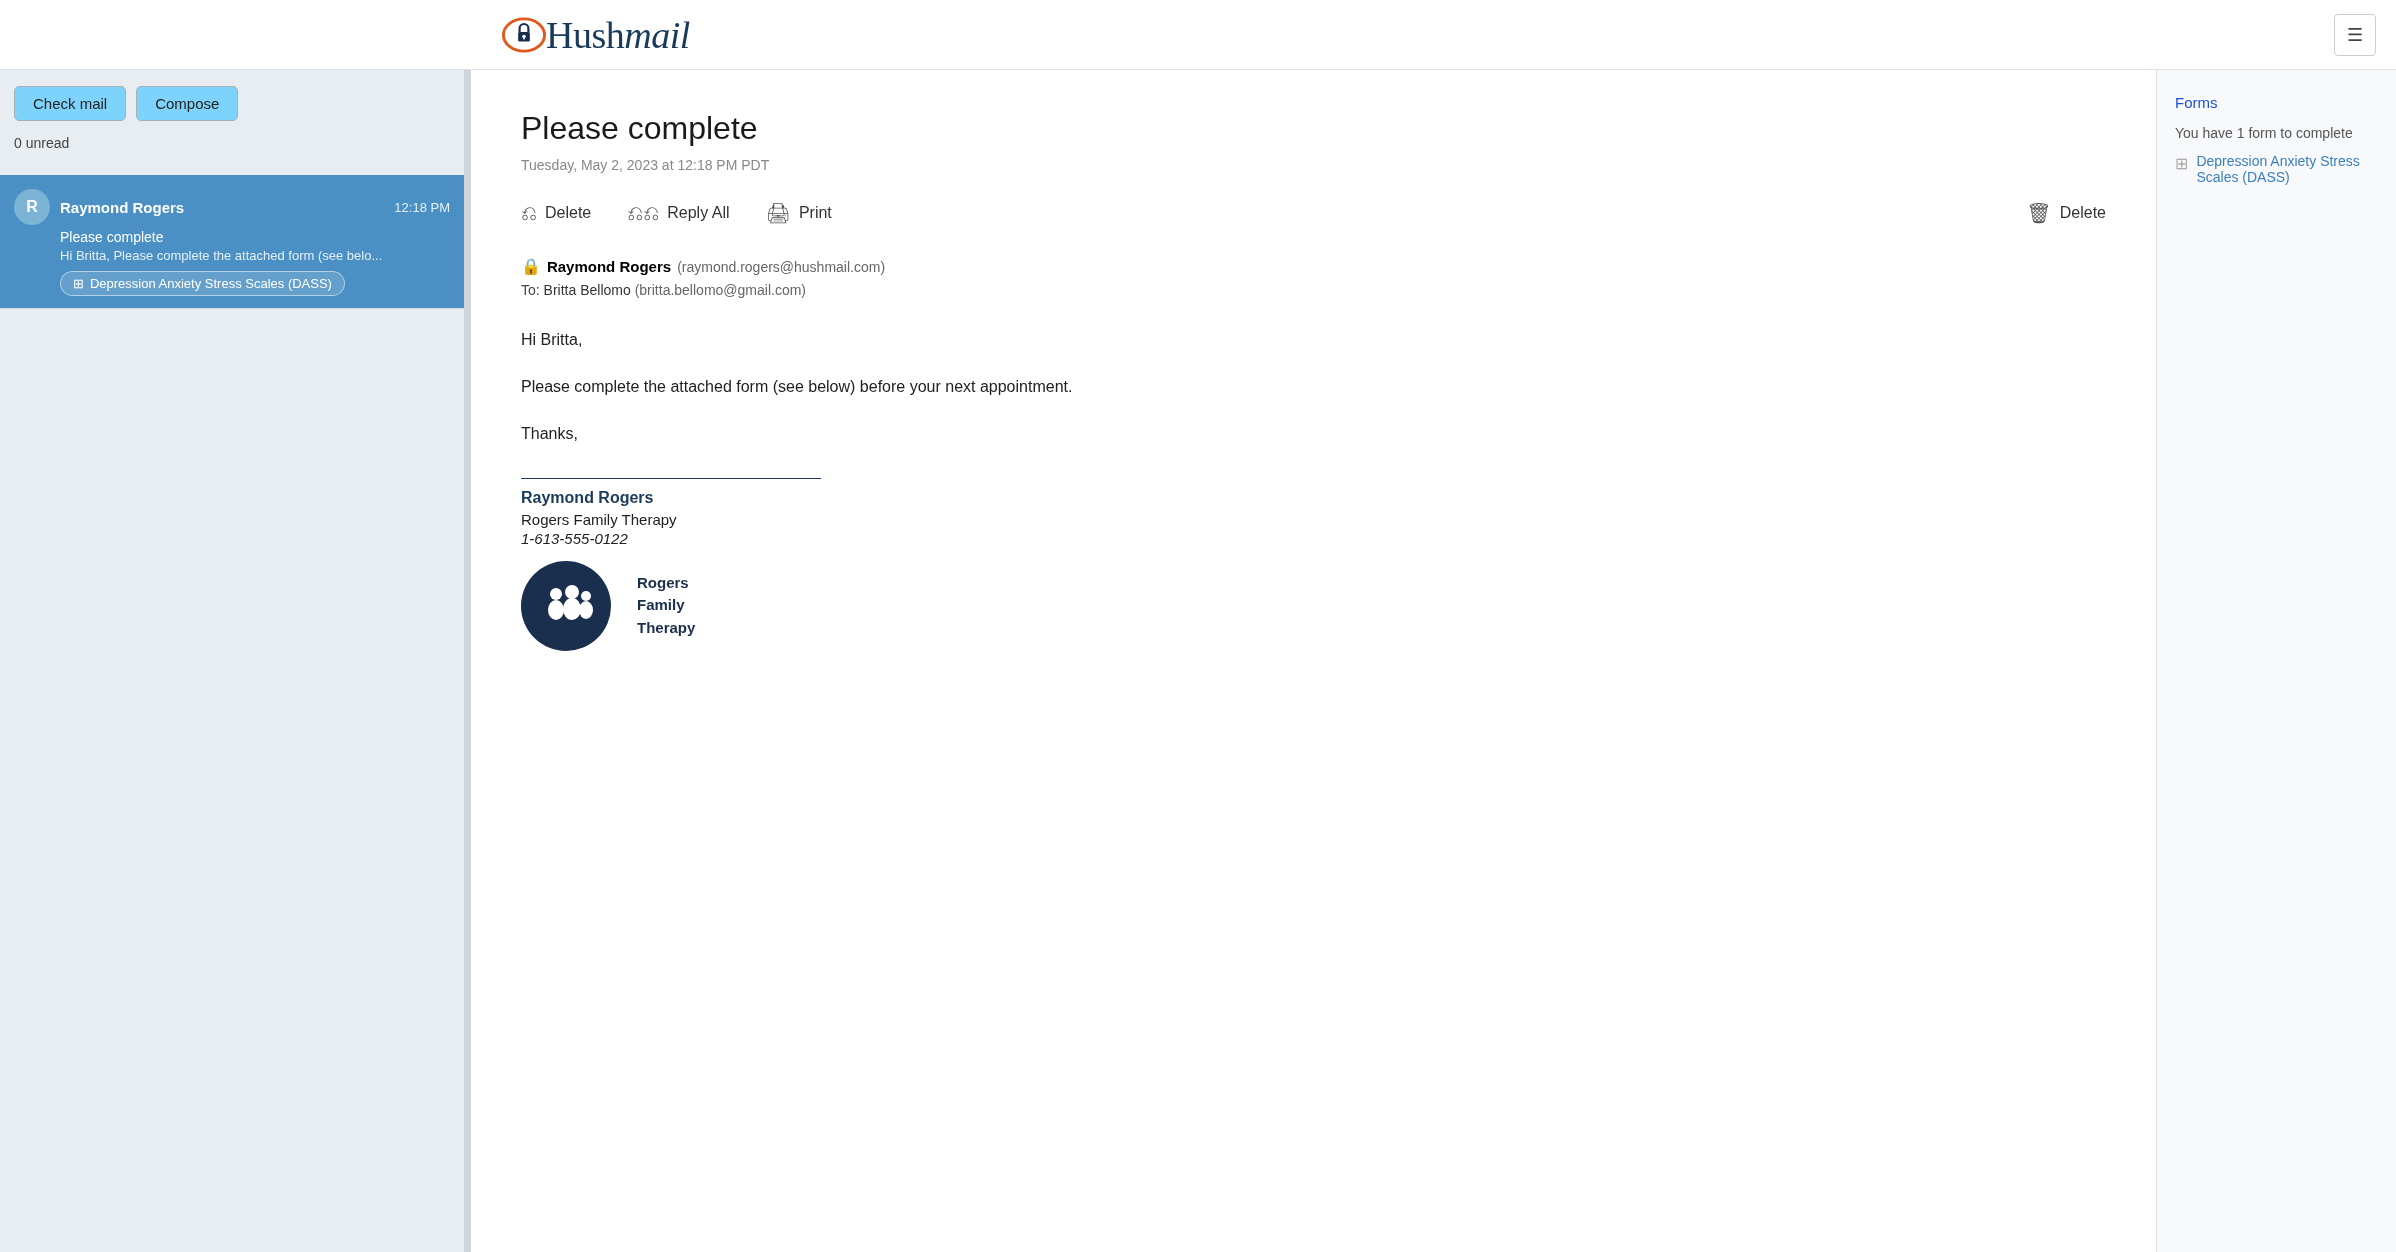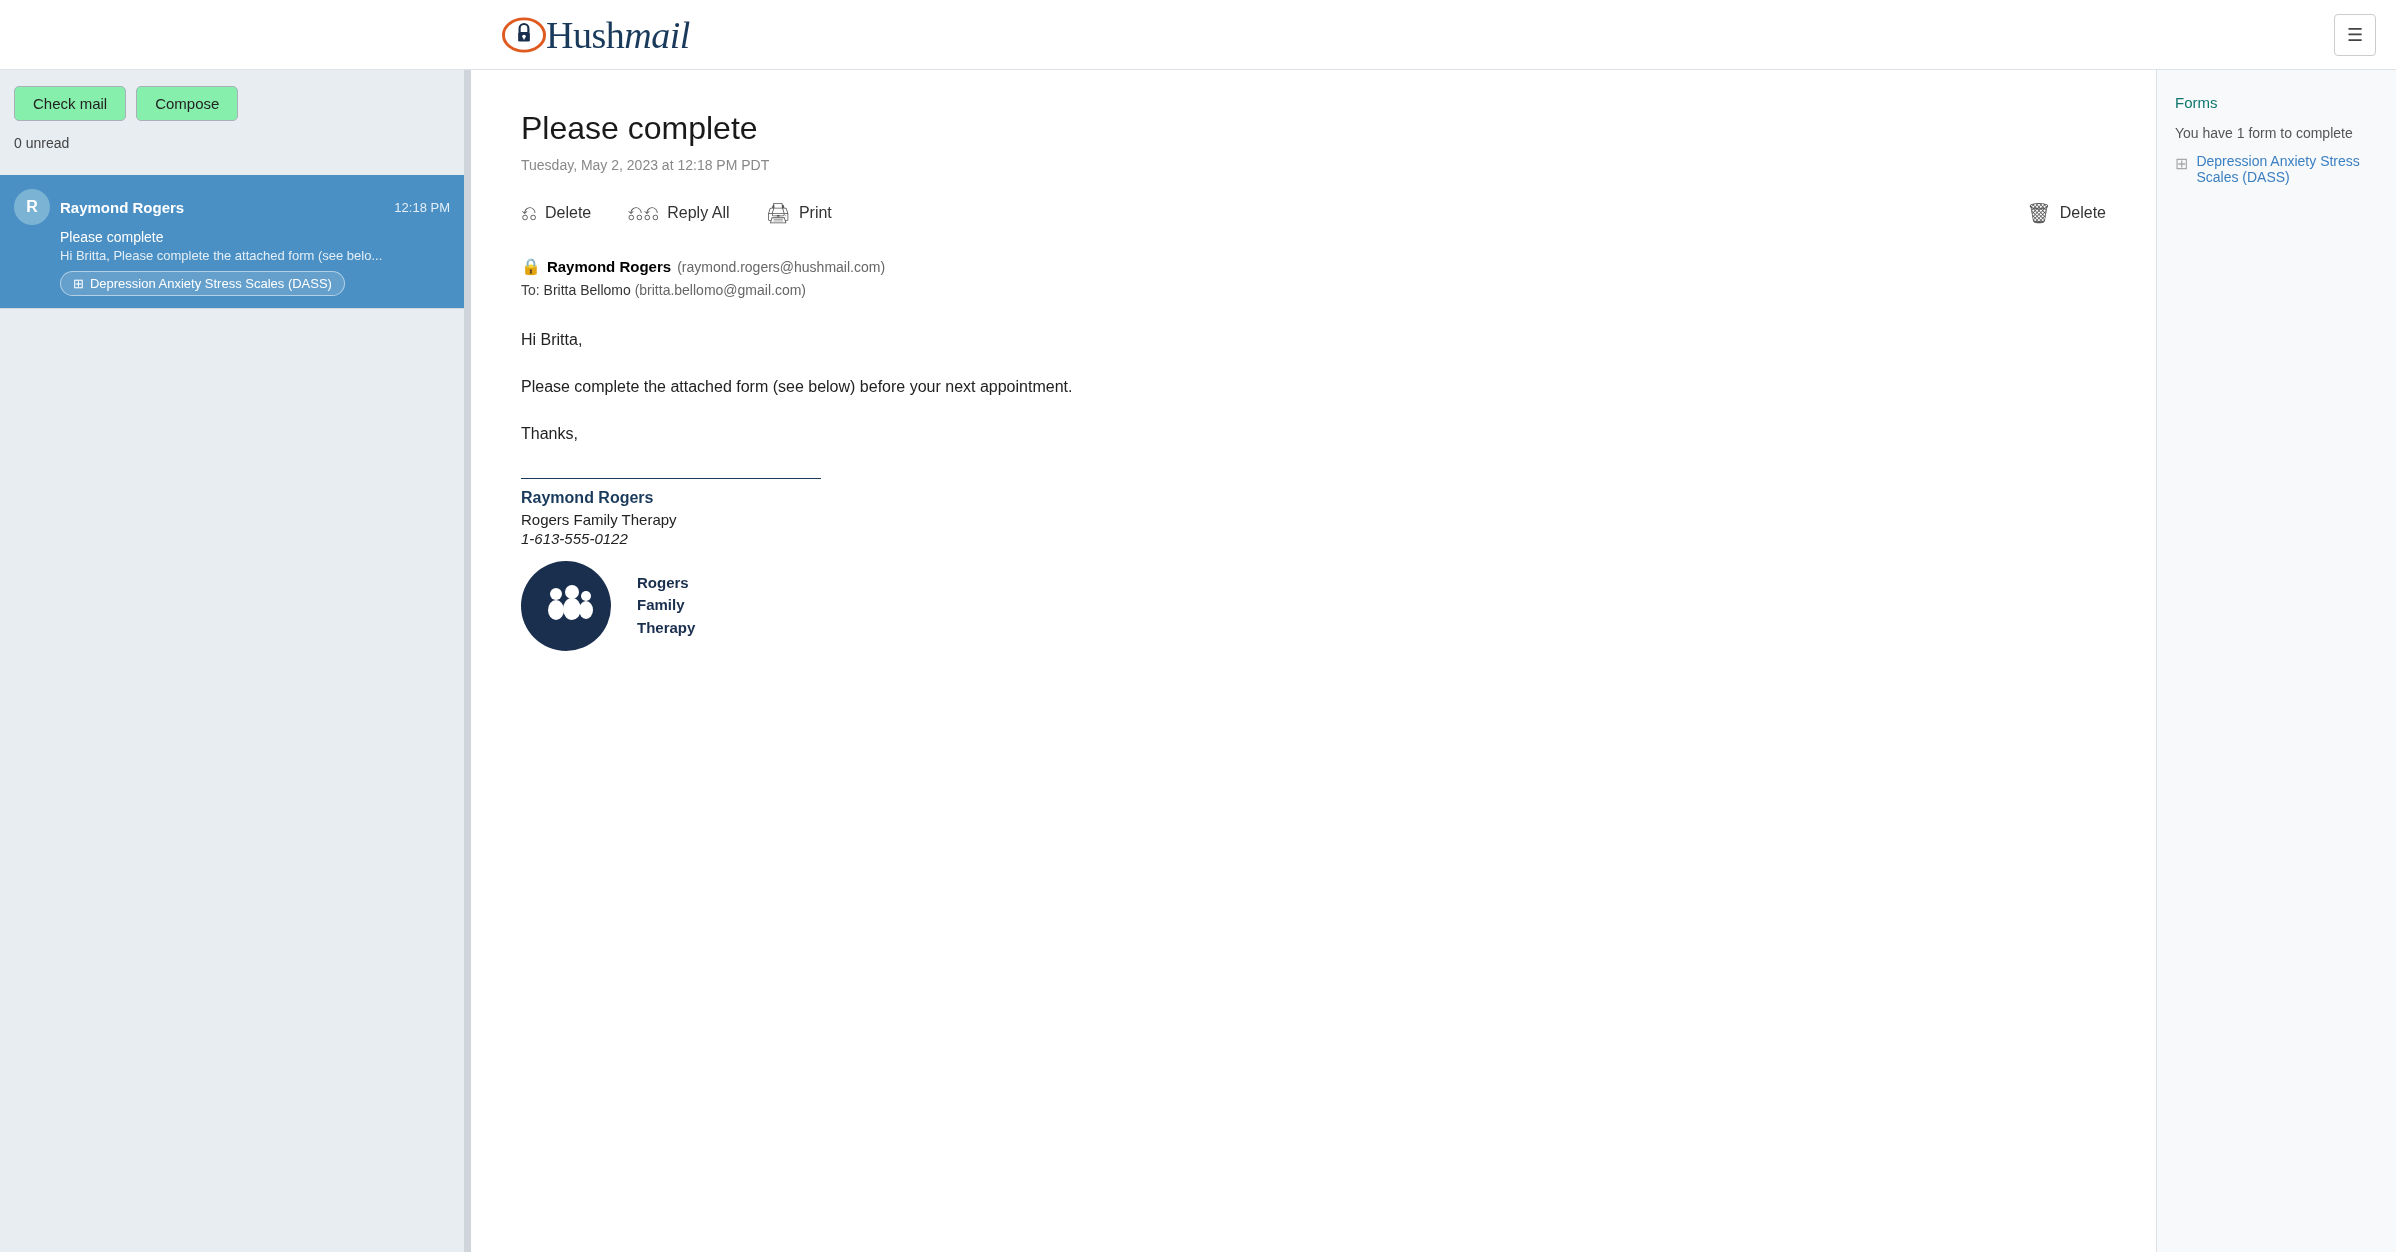--- a/index.html
+++ b/index.html
@@ -71,21 +71,21 @@
       flex-shrink: 0;
     }
     .sidebar-toolbar {
       padding: 16px 14px 12px 14px;
       display: flex;
       gap: 10px;
       background: #e8edf2;
     }
     .sidebar-btn {
       border: 1px solid #aab0ba;
-      background: #86efac;
+      background: #7dd3fc;
       border-radius: 5px;
       padding: 8px 18px;
       font-size: 15px;
       cursor: pointer;
       color: #222;
     }
     .unread-count {
       padding: 2px 14px 24px 14px;
       font-size: 14px;
       color: #444;
@@ -277,21 +277,21 @@
     
     .right-panel {
       width: 240px;
       background: #f8f9fb;
       border-left: 1px solid #dde2e8;
       padding: 24px 18px;
       flex-shrink: 0;
     }
     .right-panel-title {
       font-size: 15px;
-      color: #0f766e;
+      color: #1d4ed8;
       margin-bottom: 14px;
       font-weight: 400;
     }
     .right-panel-desc {
       font-size: 14px;
       color: #555;
       margin-bottom: 12px;
     }
     .form-link {
       display: flex;

